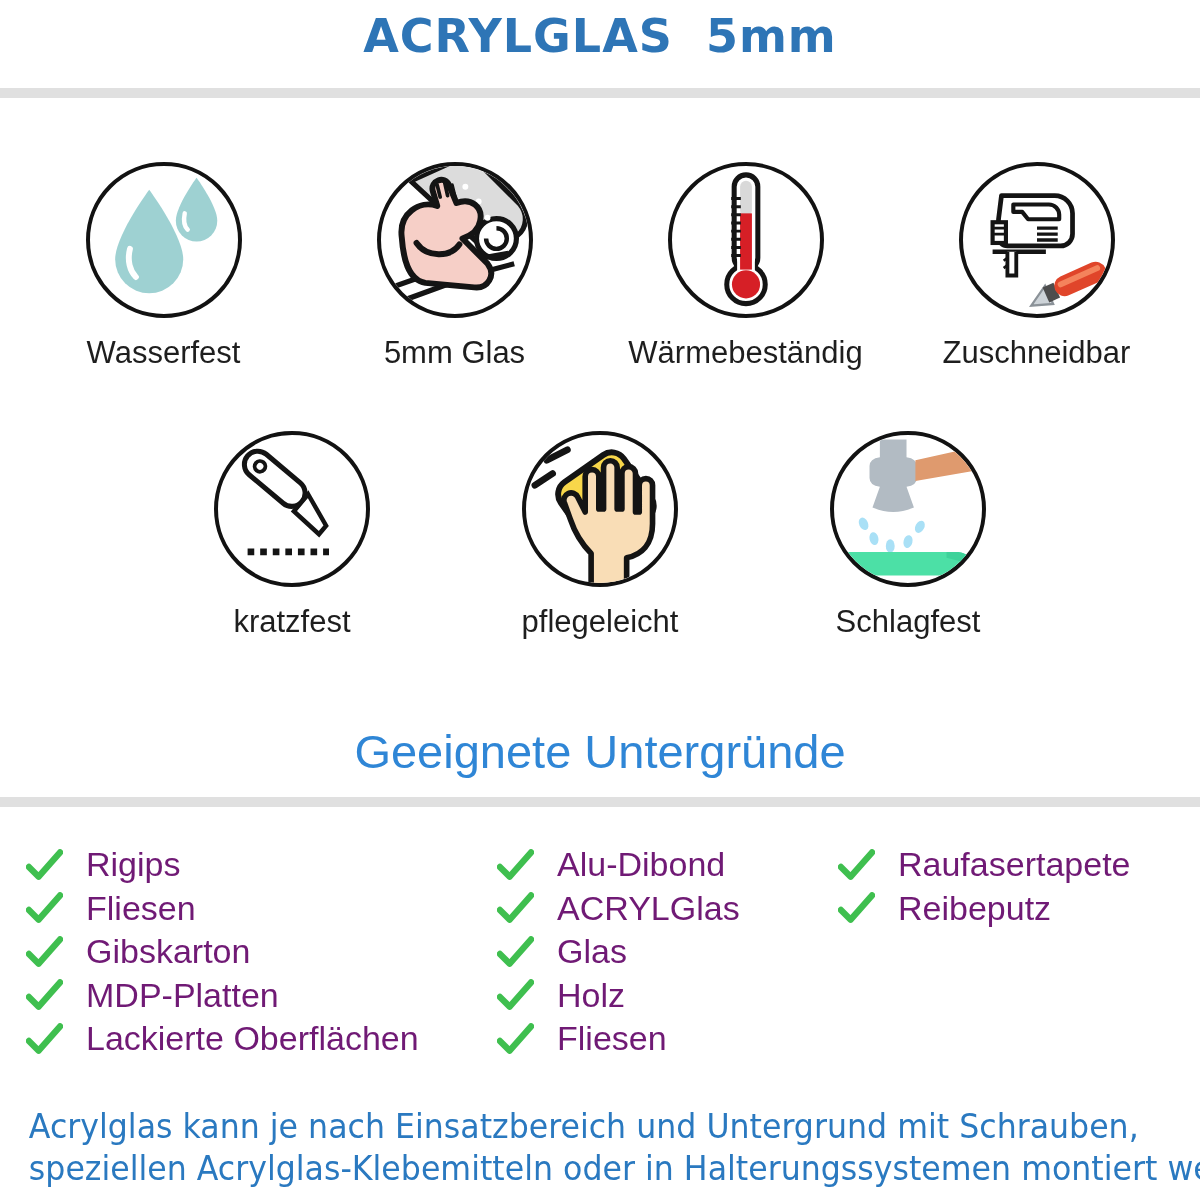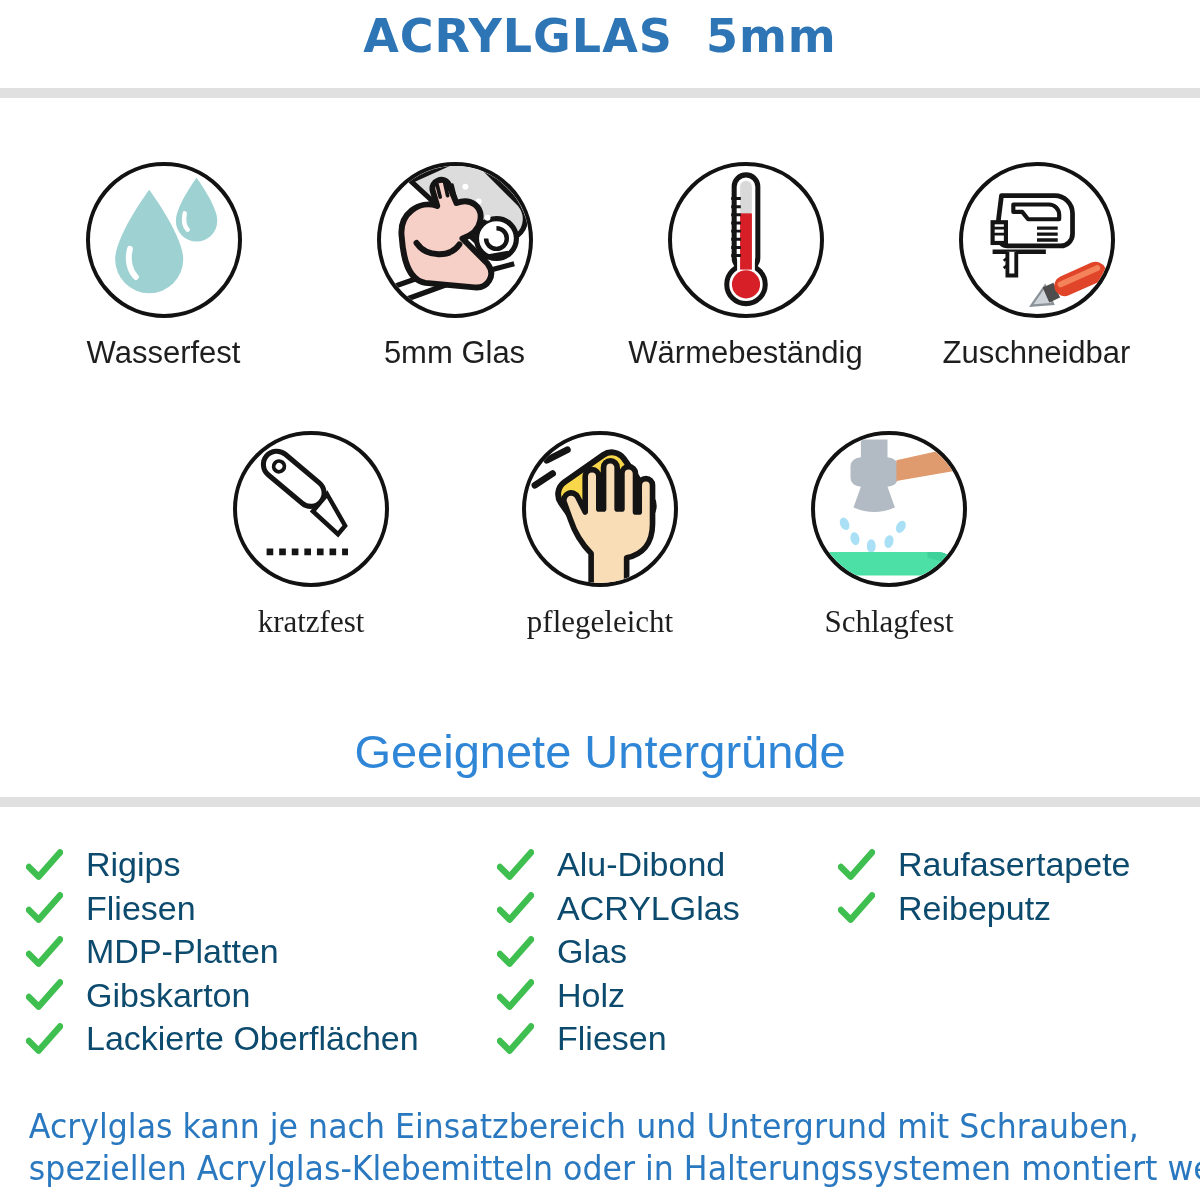--- a/index.html
+++ b/index.html
@@ -12,40 +12,40 @@
     margin:0;padding-top:10px;text-align:center;
     font-family:"DejaVu Sans",sans-serif;
     font-size:46px;font-weight:600;color:#2e75b6;
     letter-spacing:1px;word-spacing:16px;line-height:52px;
   }
   .divider{height:10px;background:#e0e0e0;}
   .divider-top{margin-top:26px;}
   .divider-surfaces{margin-top:19px;}
   .icon-row{display:flex;justify-content:center;}
   .row1{margin-top:64px;gap:31px;}
-  .row2{margin-top:60px;gap:29px;font-family:Liberation Serif, serif;}
+  .row2{margin-top:60px;gap:48px;}
   .feature{width:260px;display:flex;flex-direction:column;align-items:center;}
   .circle{
     width:156px;height:156px;box-sizing:border-box;border:4.5px solid #121212;
     border-radius:50%;background:#fff;overflow:hidden;position:relative;flex:none;
   }
   .circle svg{position:absolute;left:0;top:0;width:100%;height:100%;}
   .feature-label{margin-top:17px;font-size:31px;color:#1e1e1e;white-space:nowrap;}
   .subtitle{
     margin:86px 0 0 0;text-align:center;
     font-size:47px;font-weight:400;color:#2f86d6;line-height:52px;
   }
   .surfaces{position:relative;margin-top:36px;height:222px;}
   .col{list-style:none;margin:0;padding:0;position:absolute;top:0;}
   .col1{left:26px;}
   .col2{left:497px;}
   .col3{left:838px;}
   .surface-item{display:flex;align-items:center;height:43.5px;}
   .check{width:37px;height:32px;margin-right:23px;flex:none;}
-  .surface-label{font-size:34px;color:#0c4a6e;white-space:nowrap;}
+  .surface-label{font-size:34px;color:#701a75;white-space:nowrap;}
   .footer{
     margin:40px 0 0 0;padding-left:31px;
     font-family:"DejaVu Sans",sans-serif;
     font-size:34px;line-height:42px;color:#2a79c0;
     transform:scaleX(0.93);transform-origin:left top;white-space:nowrap;
   }
 </style>
 </head>
 <body>
 
@@ -189,27 +189,27 @@
     <li class="surface-item">
       <svg class="check" viewBox="0 0 38 32">
           <path d="M3 18 L13 28 L35 3" stroke="#3fbf4f" stroke-width="6.5" fill="none" stroke-linecap="round" stroke-linejoin="round"></path>
         </svg>
       <span class="surface-label">Fliesen</span>
     </li>
     <li class="surface-item">
       <svg class="check" viewBox="0 0 38 32">
           <path d="M3 18 L13 28 L35 3" stroke="#3fbf4f" stroke-width="6.5" fill="none" stroke-linecap="round" stroke-linejoin="round"></path>
         </svg>
+      <span class="surface-label">Gibskarton</span>
+    </li>
+    <li class="surface-item">
+      <svg class="check" viewBox="0 0 38 32">
+          <path d="M3 18 L13 28 L35 3" stroke="#3fbf4f" stroke-width="6.5" fill="none" stroke-linecap="round" stroke-linejoin="round"></path>
+        </svg>
       <span class="surface-label">MDP-Platten</span>
-    </li>
-    <li class="surface-item">
-      <svg class="check" viewBox="0 0 38 32">
-          <path d="M3 18 L13 28 L35 3" stroke="#3fbf4f" stroke-width="6.5" fill="none" stroke-linecap="round" stroke-linejoin="round"></path>
-        </svg>
-      <span class="surface-label">Gibskarton</span>
     </li>
     <li class="surface-item">
       <svg class="check" viewBox="0 0 38 32">
           <path d="M3 18 L13 28 L35 3" stroke="#3fbf4f" stroke-width="6.5" fill="none" stroke-linecap="round" stroke-linejoin="round"></path>
         </svg>
       <span class="surface-label">Lackierte Oberflächen</span>
     </li>
   </ul>
 
   <ul class="col col2">

